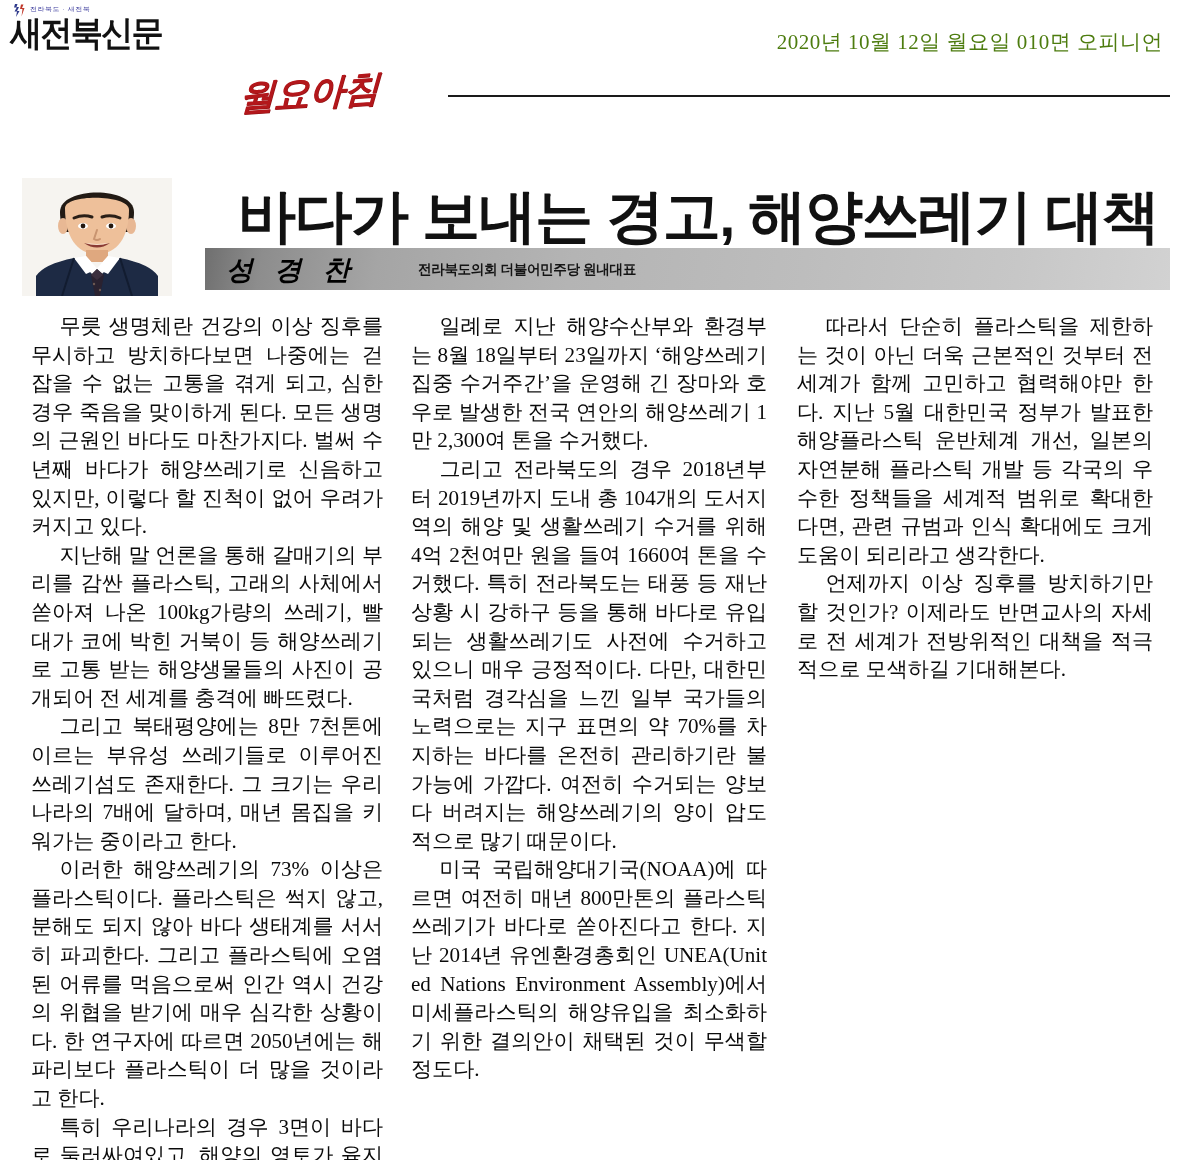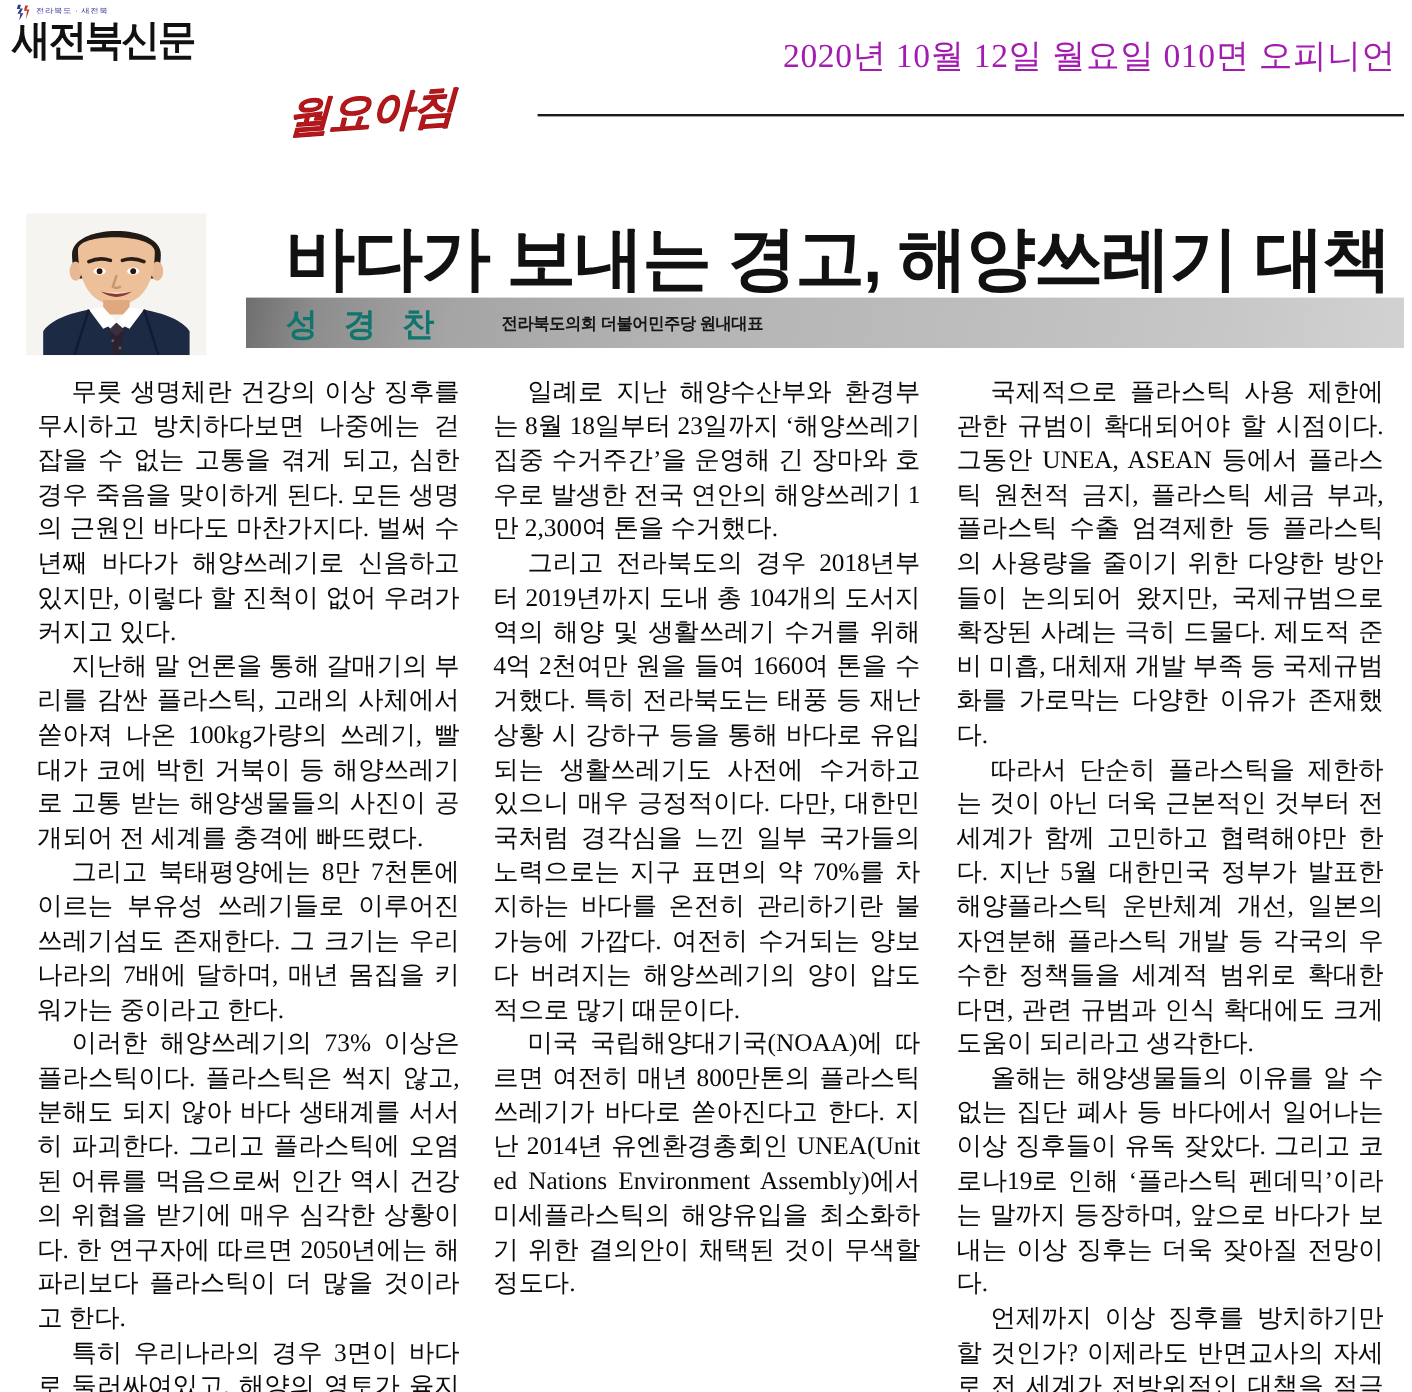--- a/index.html
+++ b/index.html
@@ -63,23 +63,23 @@
     transform-origin: left top;
     white-space: nowrap;
   }
 
   
   .dateline {
     position: absolute;
     right: 14px;
     top: 28px;
     font-family: "Liberation Serif", "DejaVu Serif", serif;
-    font-size: 28px;
+    font-size: 21px;
     letter-spacing: 0.5px;
-    color: #a21caf;
+    color: #4d7c0f;
     white-space: nowrap;
   }
 
   
   .kicker-wrap {
     position: absolute;
     left: 238px;
     top: 74px;
     width: 180px;
     height: 58px;
@@ -144,28 +144,29 @@
         #6f6f6f 0%,
         #8d8d8d 6%,
         #a5a5a5 18%,
         #b4b4b4 38%,
         #bdbdbd 62%,
         #c7c7c7 84%,
         #d2d2d2 100%);
   }
   .byline-name {
     position: absolute;
-    left: 238px;
+    left: 226px;
     top: 252px;
     font-family: "Liberation Sans", "DejaVu Sans", sans-serif;
     font-size: 27px;
     font-weight: 700;
     letter-spacing: 7px;
-    color: #0f766e;
-    white-space: nowrap;
+    color: #000000;
+    white-space: nowrap;
+    font-style: italic;
   }
   .byline-title {
     position: absolute;
     left: 418px;
     top: 261px;
     font-family: "Liberation Sans", "DejaVu Sans", sans-serif;
     font-size: 14px;
     font-weight: 700;
     letter-spacing: -0.4px;
     color: #141414;
@@ -281,18 +282,16 @@
       <p>그리고 북태평양에는 8만 7천톤에 이르는 부유성 쓰레기들로 이루어진 쓰레기섬도 존재한다. 그 크기는 우리나라의 7배에 달하며, 매년 몸집을 키워가는 중이라고 한다.</p>
       <p>이러한 해양쓰레기의 73% 이상은 플라스틱이다. 플라스틱은 썩지 않고, 분해도 되지 않아 바다 생태계를 서서히 파괴한다. 그리고 플라스틱에 오염된 어류를 먹음으로써 인간 역시 건강의 위협을 받기에 매우 심각한 상황이다. 한 연구자에 따르면 2050년에는 해파리보다 플라스틱이 더 많을 것이라고 한다.</p>
       <p>특히 우리나라의 경우 3면이 바다로 둘러싸여있고, 해양의 영토가 육지 면적의 4.5배에 달하기에 해양쓰레기 문제는 국</p>
     </div>
   <div class="col" id="col-2">
       <p>일례로 지난 해양수산부와 환경부는 8월 18일부터 23일까지 ‘해양쓰레기 집중 수거주간’을 운영해 긴 장마와 호우로 발생한 전국 연안의 해양쓰레기 1만 2,300여 톤을 수거했다.</p>
       <p>그리고 전라북도의 경우 2018년부터 2019년까지 도내 총 104개의 도서지역의 해양 및 생활쓰레기 수거를 위해 4억 2천여만 원을 들여 1660여 톤을 수거했다. 특히 전라북도는 태풍 등 재난상황 시 강하구 등을 통해 바다로 유입되는 생활쓰레기도 사전에 수거하고 있으니 매우 긍정적이다. 다만, 대한민국처럼 경각심을 느낀 일부 국가들의 노력으로는 지구 표면의 약 70%를 차지하는 바다를 온전히 관리하기란 불가능에 가깝다. 여전히 수거되는 양보다 버려지는 해양쓰레기의 양이 압도적으로 많기 때문이다.</p>
       <p>미국 국립해양대기국(NOAA)에 따르면 여전히 매년 800만톤의 플라스틱 쓰레기가 바다로 쏟아진다고 한다. 지난 2014년 유엔환경총회인 UNEA(United Nations Environment Assembly)에서 미세플라스틱의 해양유입을 최소화하기 위한 결의안이 채택된 것이 무색할 정도다.</p>
     </div>
   <div class="col" id="col-3">
-      <p>국제적으로 플라스틱 사용 제한에 관한 규범이 확대되어야 할 시점이다. 그동안 UNEA, ASEAN 등에서 플라스틱 원천적 금지, 플라스틱 세금 부과, 플라스틱 수출 엄격제한 등 플라스틱의 사용량을 줄이기 위한 다양한 방안들이 논의되어 왔지만, 국제규범으로 확장된 사례는 극히 드물다. 제도적 준비 미흡, 대체재 개발 부족 등 국제규범화를 가로막는 다양한 이유가 존재했다.</p>
       <p>따라서 단순히 플라스틱을 제한하는 것이 아닌 더욱 근본적인 것부터 전세계가 함께 고민하고 협력해야만 한다. 지난 5월 대한민국 정부가 발표한 해양플라스틱 운반체계 개선, 일본의 자연분해 플라스틱 개발 등 각국의 우수한 정책들을 세계적 범위로 확대한다면, 관련 규범과 인식 확대에도 크게 도움이 되리라고 생각한다.</p>
-      <p>올해는 해양생물들의 이유를 알 수 없는 집단 폐사 등 바다에서 일어나는 이상 징후들이 유독 잦았다. 그리고 코로나19로 인해 ‘플라스틱 펜데믹’이라는 말까지 등장하며, 앞으로 바다가 보내는 이상 징후는 더욱 잦아질 전망이다.</p>
       <p>언제까지 이상 징후를 방치하기만 할 것인가? 이제라도 반면교사의 자세로 전 세계가 전방위적인 대책을 적극적으로 모색하길 기대해본다.</p>
     </div>
 </div>
 
 </body></html>

